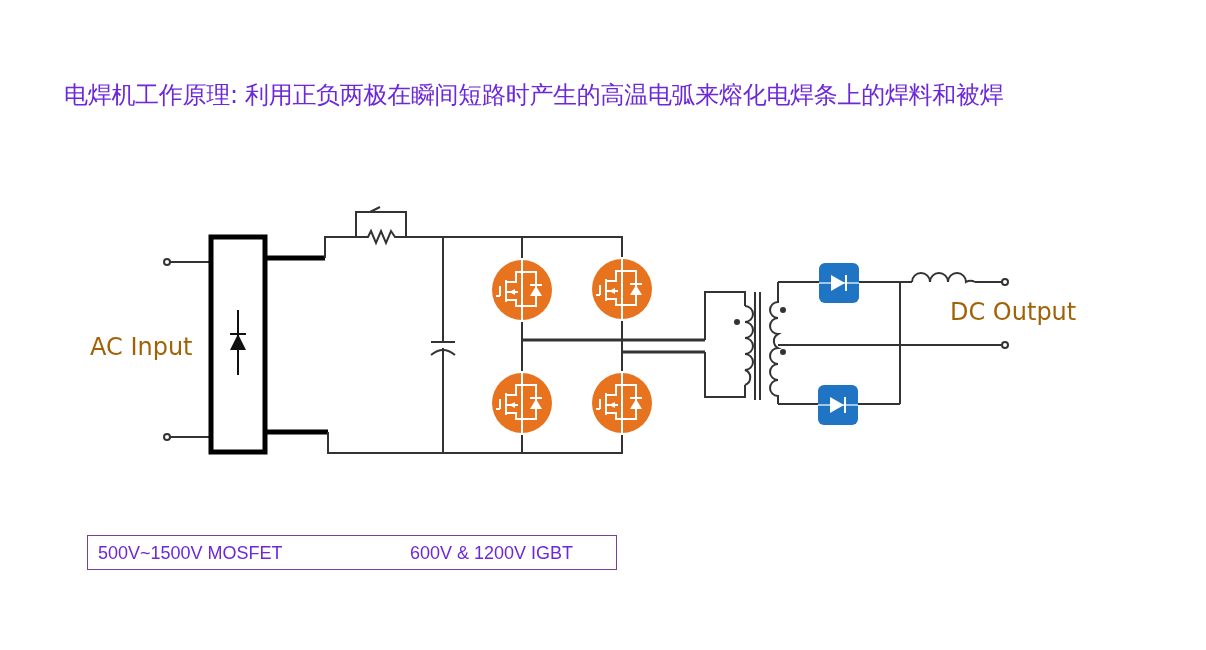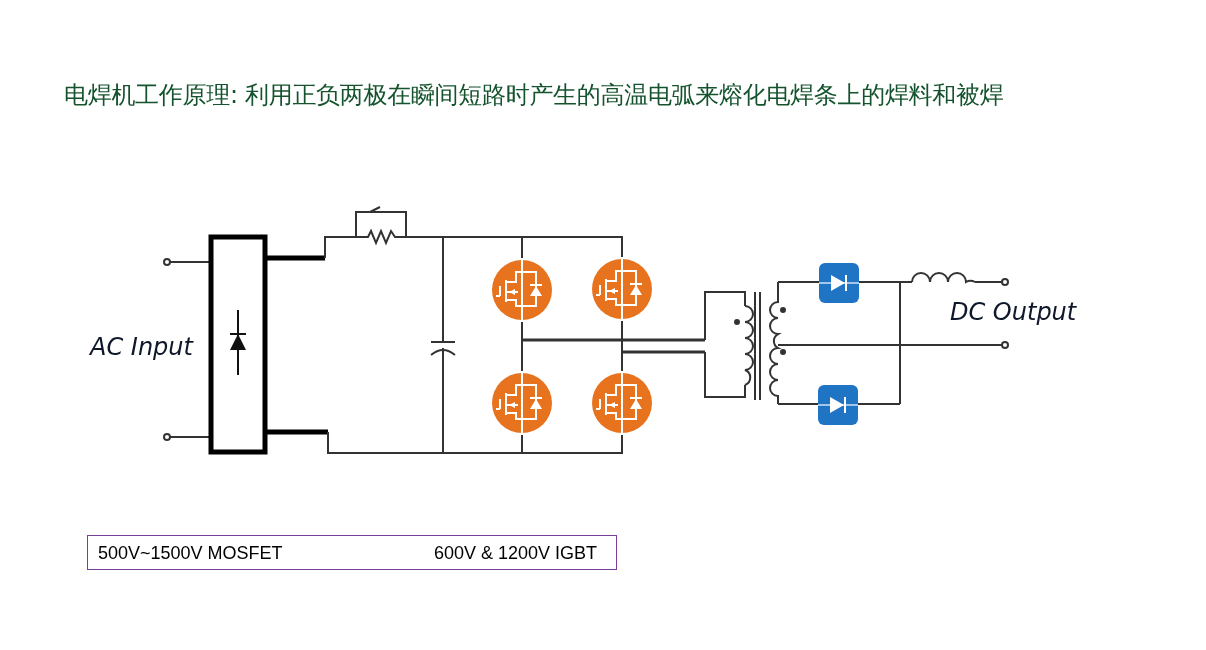--- a/index.html
+++ b/index.html
@@ -1,29 +1,29 @@
 <!DOCTYPE html>
 <html><head>
 <meta charset="utf-8">
 <style>
   html, body { margin: 0; padding: 0; background: #ffffff; }
   body { width: 1206px; height: 650px; position: relative; overflow: hidden;
          font-family: "DejaVu Sans", "Liberation Sans", sans-serif; }
   .desc { position: absolute; left: 64px; top: 80px; width: 1100px;
-          font-size: 24px; line-height: 30px; color: #14532d; letter-spacing: -0.3px; }
+          font-size: 24px; line-height: 30px; color: #6d28d9; letter-spacing: -0.3px; }
   .diagram { position: absolute; left: 0; top: 0; }
-  .lbl { position: absolute; font-family: "DejaVu Sans", sans-serif; font-size: 24px; color: #0f172a; font-style: italic; }
+  .lbl { position: absolute; font-family: "DejaVu Sans", sans-serif; font-size: 24px; color: #a16207; }
   .ac-label { left: 90px; top: 333px; }
   .dc-label { left: 950px; top: 298px; }
   .spec-box { position: absolute; left: 87px; top: 535px; width: 530px; height: 35px;
               border: 1.5px solid #7a3f9a; box-sizing: border-box; }
   .spec-box span { position: absolute; top: 7px; font-family: "Liberation Sans", sans-serif;
-                   font-size: 18px; color: #000000; }
+                   font-size: 18px; color: #6d28d9; }
   .spec-mosfet { left: 10px; }
-  .spec-igbt { left: 322px; margin-left: 24px; }
+  .spec-igbt { left: 322px; }
 </style>
 </head>
 <body>
 
 <div class="desc">
   <div>电焊机工作原理: 利用正负两极在瞬间短路时产生的高温电弧来熔化电焊条上的焊料和被焊</div>
 </div>
 
 <svg class="diagram" width="1206" height="650" viewBox="0 0 1206 650" xmlns="http://www.w3.org/2000/svg">
   <defs>

